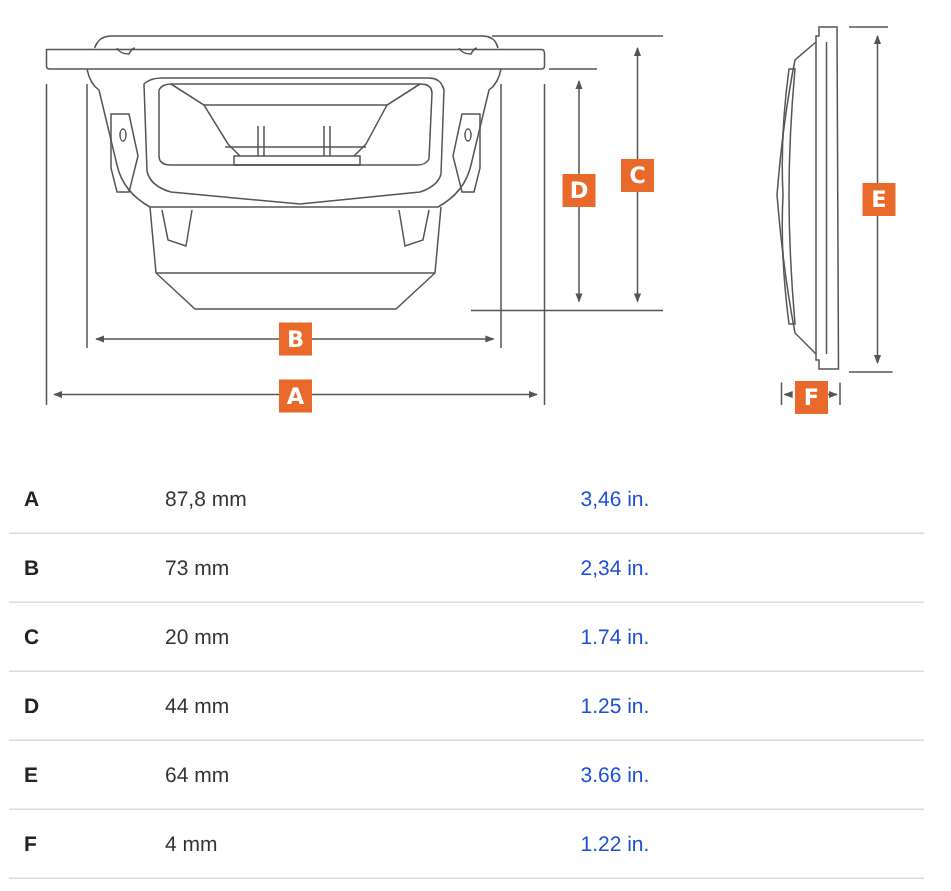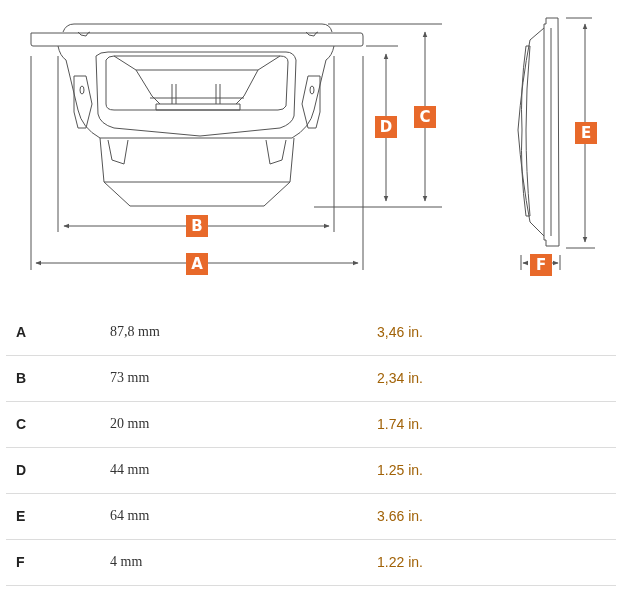--- a/index.html
+++ b/index.html
@@ -5,22 +5,22 @@
     html, body { margin: 0; padding: 0; background: #ffffff; }
     body { width: 634px; height: 594px; position: relative; overflow: hidden;
            font-family: "Liberation Sans", "DejaVu Sans", sans-serif; color: #1a1a1a; }
     #drawing { position: absolute; left: 0; top: 0; width: 634px; height: 290px; }
     .badge { position: absolute; width: 22px; height: 22px; background: #e8692a; color: #fff;
              font-family: "DejaVu Sans", sans-serif; font-weight: bold; font-size: 15px;
              display: flex; align-items: center; justify-content: center; line-height: 1; }
     #dims { position: absolute; left: 6px; top: 310px; width: 610px; }
     .row { position: relative; height: 45px; border-bottom: 1px solid #dcdcdc; }
     .row .lbl { position: absolute; left: 10px; top: 14px; font-weight: bold; font-size: 14px; color: #222; }
-    .row .mm { position: absolute; left: 104px; top: 14px; font-size: 14px; color: #333; font-family: Liberation Serif, serif; }
-    .row .in { position: absolute; left: 371px; top: 14px; font-size: 14px; color: #a16207; }
+    .row .mm { position: absolute; left: 104px; top: 14px; font-size: 14px; color: #333; }
+    .row .in { position: absolute; left: 381px; top: 14px; font-size: 14px; color: #1d4ed8; }
   </style>
 </head>
 <body>
 
 <div id="drawing">
   <svg width="634" height="290" viewBox="0 0 634 290" fill="none" stroke="#555" stroke-width="1">
     <defs>
       <marker id="arr" viewBox="0 0 10 10" refX="9" refY="5" markerWidth="6" markerHeight="6" orient="auto-start-reverse">
         <path d="M0,1 L10,5 L0,9 z" fill="#555" stroke="none"></path>
       </marker>

